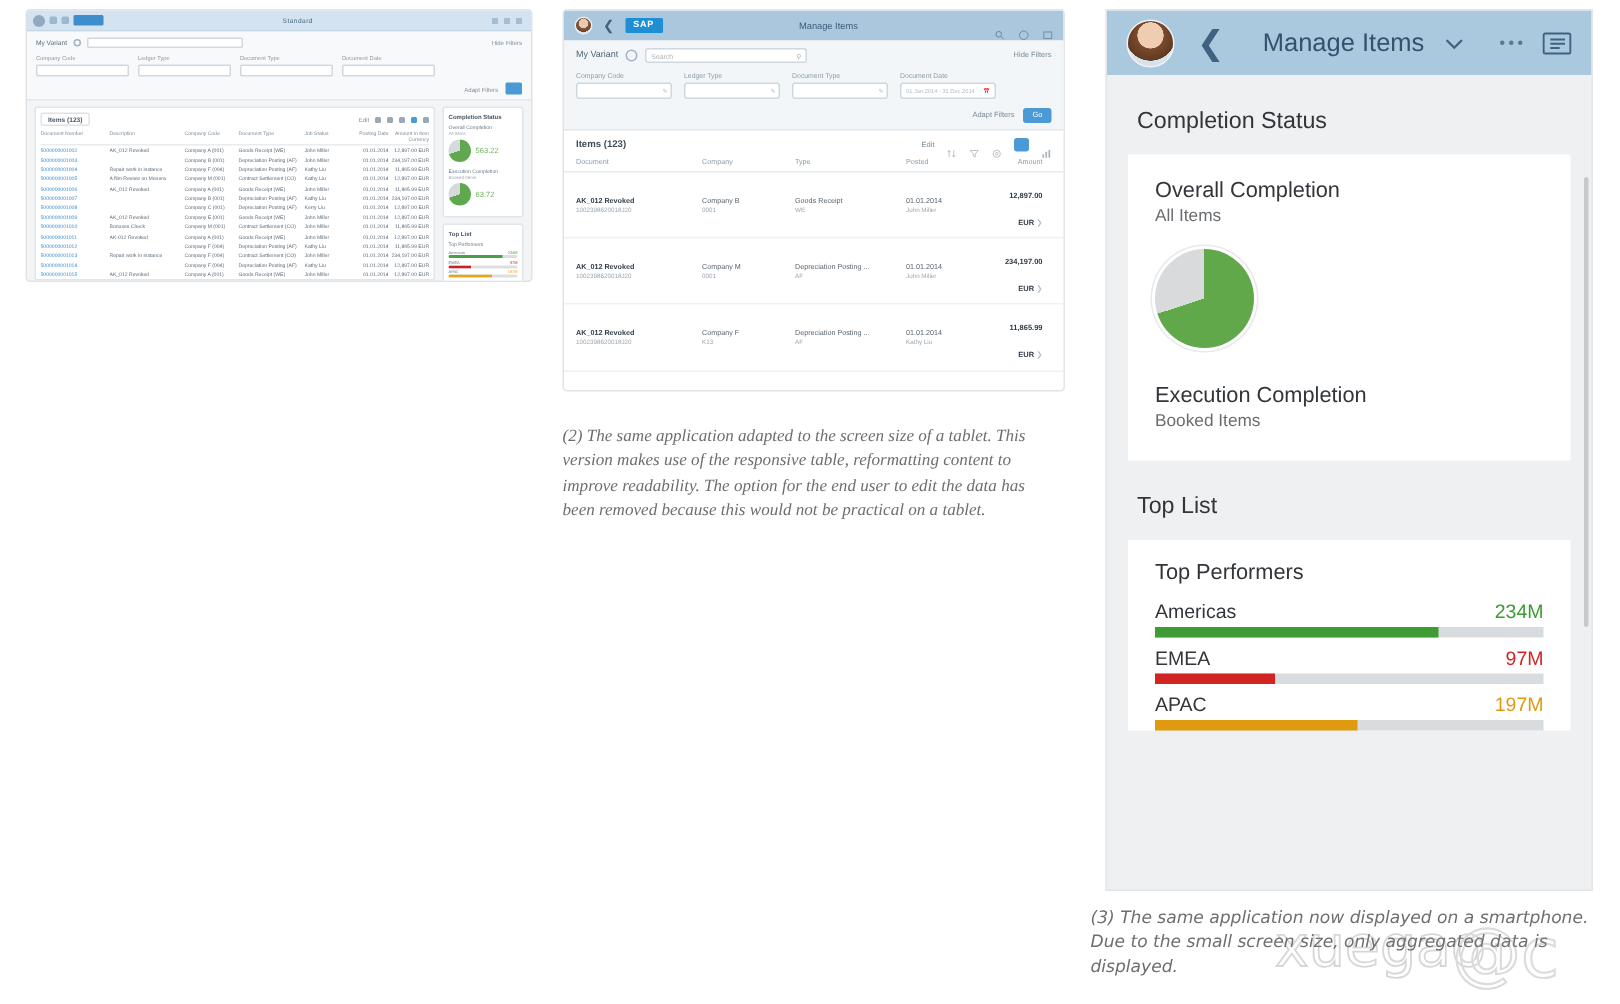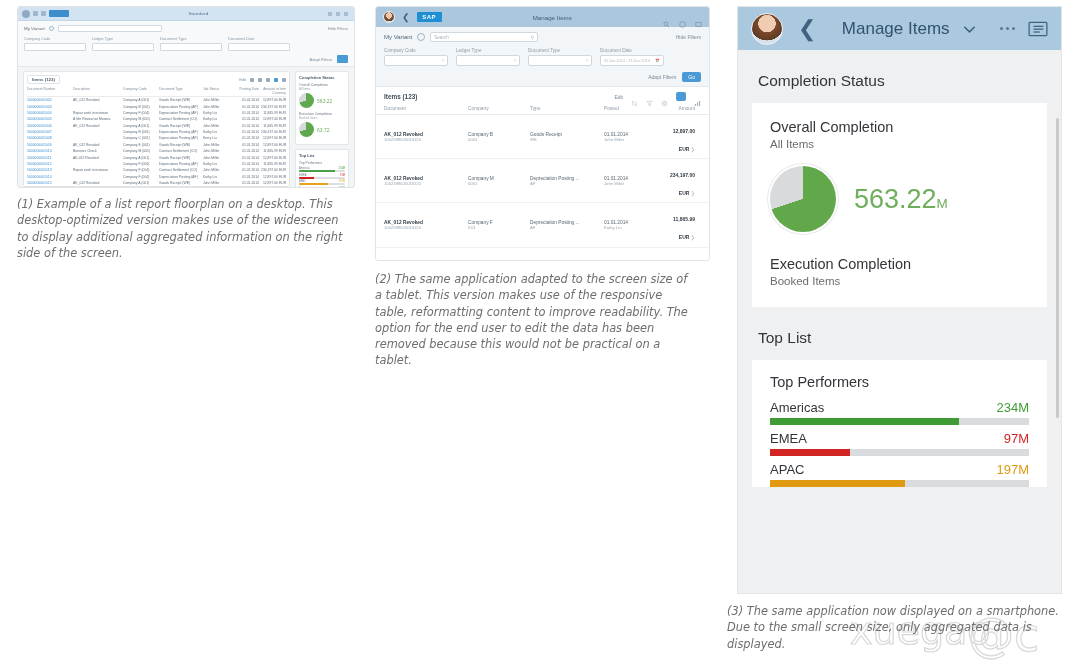--- a/index.html
+++ b/index.html
@@ -470,21 +470,20 @@
                   <span style="color: rgb(74, 160, 69);">234M</span>
                 </div>
               </div>
             </div>
 
         </div>
       </div>
     </div>
   </div>
 
-  <div class="caption" style="left:17px; top:196px; width:328px;">(1) Example of a list report floorplan on a desktop. This desktop-optimized version makes use of the widescreen to display additional aggregated information on the right side of the screen.</div>
 
   <div class="tablet">
 
     <div class="tb-header">
       <div class="tb-avatar"></div>
       <span class="tb-chev">❮</span>
       <div class="tb-logo">SAP</div>
       <div class="tb-title">Manage Items</div>
       <div class="tb-hicons">
         <i>
@@ -644,21 +643,21 @@
             <span class="tb-sub">Kathy Liu</span>
           </div>
           <div class="tcol5"><span class="tb-amt">11,865.99 EUR</span><span class="tb-nav"> ❯</span></div>
         </div>
         <div class="tb-trow">
           <div class="tcol5"><span class="tb-amt">12,897.00 EUR</span></div>
         </div>
       </div>
   </div>
 
-  <div class="caption" style="left:375px; top:271px; width:322px;">(2) The same application adapted to the screen size of a tablet. This version makes use of the responsive table, reformatting content to improve readability. The option for the end user to edit the data has been removed because this would not be practical on a tablet.</div>
+  <div class="caption" style="left:375px; top:283px; width:322px;font-family:Liberation Serif, serif;">(2) The same application adapted to the screen size of a tablet. This version makes use of the responsive table, reformatting content to improve readability. The option for the end user to edit the data has been removed because this would not be practical on a tablet.</div>
 
   <div class="phone">
 
     <div class="ph-header">
       <div class="ph-avatar"></div>
       <span class="ph-back">❮</span>
       <div class="ph-titlewrap">
         <span class="ph-title">Manage Items</span>
         <span class="ph-caret">
           <svg viewBox="0 0 16 16" width="15" height="15">
@@ -682,23 +681,20 @@
     </div>
 
     <div class="ph-scroll">
       <div class="ph-sectitle">Completion Status</div>
 
       <div class="ph-card">
         <div class="ph-blockhead">Overall Completion</div>
         <div class="ph-blocksub">All Items</div>
         <div class="ph-kpi">
           <div class="ph-pie"></div>
-          <div class="ph-val">
-            <span>563.22</span><span class="u">M</span>
-          </div>
         </div>
 
         <div class="ph-blockgap"></div>
 
         <div class="ph-blockhead">Execution Completion</div>
         <div class="ph-blocksub">Booked Items</div>
       </div>
 
       <div class="ph-sectitle">Top List</div>
 

